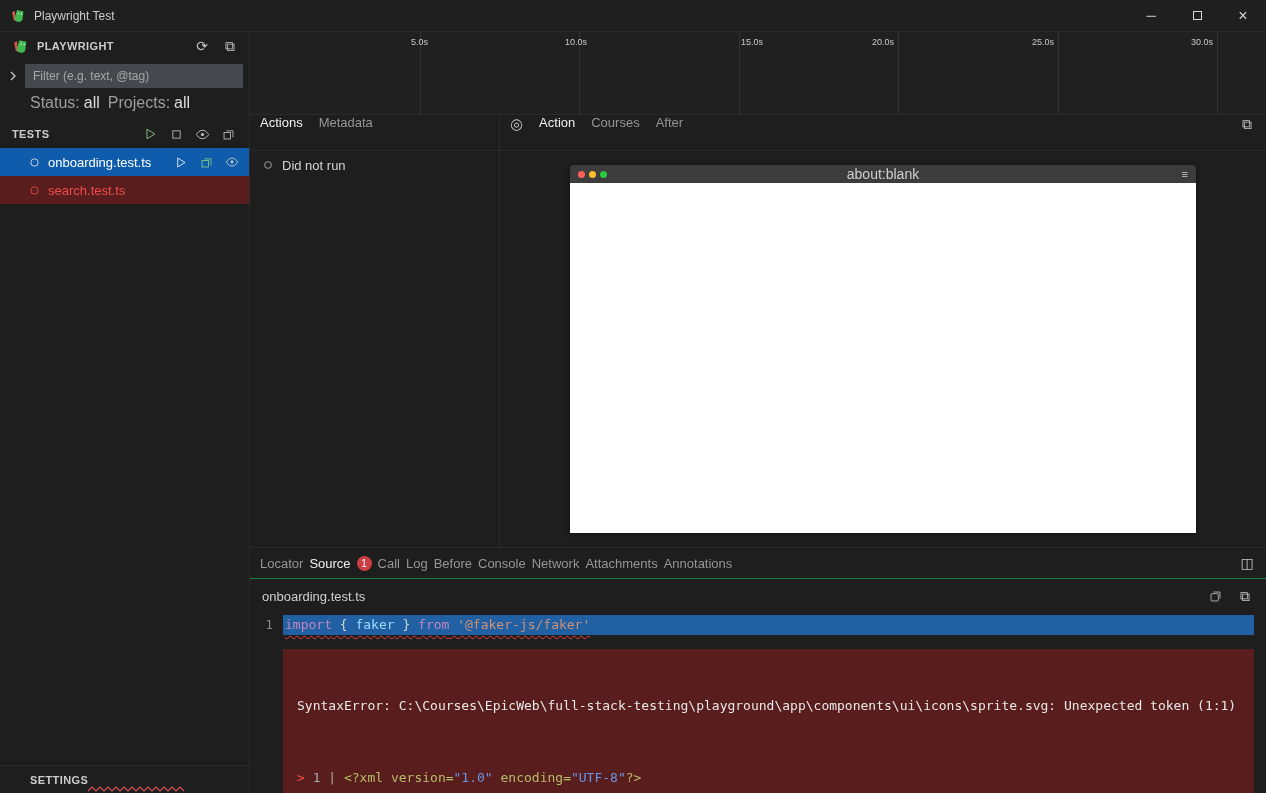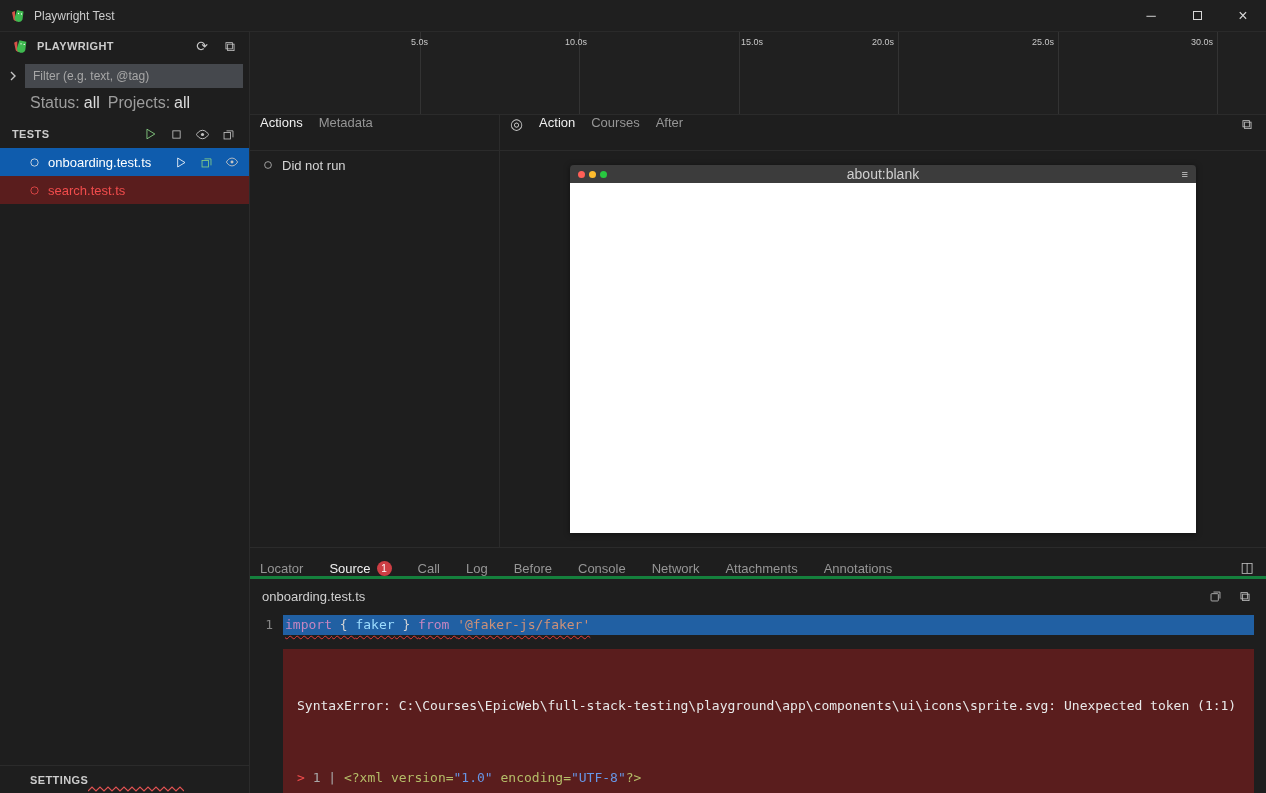--- a/index.html
+++ b/index.html
@@ -80,22 +80,22 @@
                     border-radius:4px 4px 0 0; display:flex; align-items:center; padding:0 8px; }
   .dots { display:flex; gap:4px; }
   .dot { width:7px; height:7px; border-radius:50%; }
   .dot.red{background:#ff5f57}.dot.yellow{background:#febc2e}.dot.green{background:#28c840}
   .browser-url { position:absolute; left:50%; transform:translateX(-50%); font-size:14px; color:#cfcfcf; }
   .menu-glyph { margin-left:auto; font-size:11px; color:#cfcfcf; }
   .browser-page { height:350px; background:#ffffff; }
 
   
   .bottom { flex:1; border-top:1px solid #2b2b2b; display:flex; flex-direction:column; min-height:0; }
-  .bottom-tabs { height:31px; flex:none; display:flex; align-items:flex-end; gap:26px;
-                 padding:0 10px; font-size:13px; color:#969696; border-bottom:3px solid #15803d; }
+  .bottom-tabs { height:31px; flex:none; display:flex; align-items:center; gap:6px;
+                 padding:0 10px; font-size:13px; color:#969696; border-bottom:1px solid #15803d; }
   .badge { min-width:15px; height:15px; border-radius:8px; background:#cc3e44; color:#fff;
            font-size:10px; display:flex; align-items:center; justify-content:center; padding:0 3px; }
   .srcbar { height:34px; flex:none; display:flex; align-items:center; gap:10px;
             padding:0 12px; font-size:13px; color:#d0d0d0; }
   .srcbar .tabs-right { gap:12px; }
 
   .code { flex:1; font-family:"DejaVu Sans Mono", monospace; font-size:13px; padding-top:2px;
           overflow:hidden; }
   .code-line { display:flex; height:20px; line-height:20px; white-space:pre; }
   .gutter { width:33px; flex:none; text-align:right; padding-right:10px; color:#858585; }

